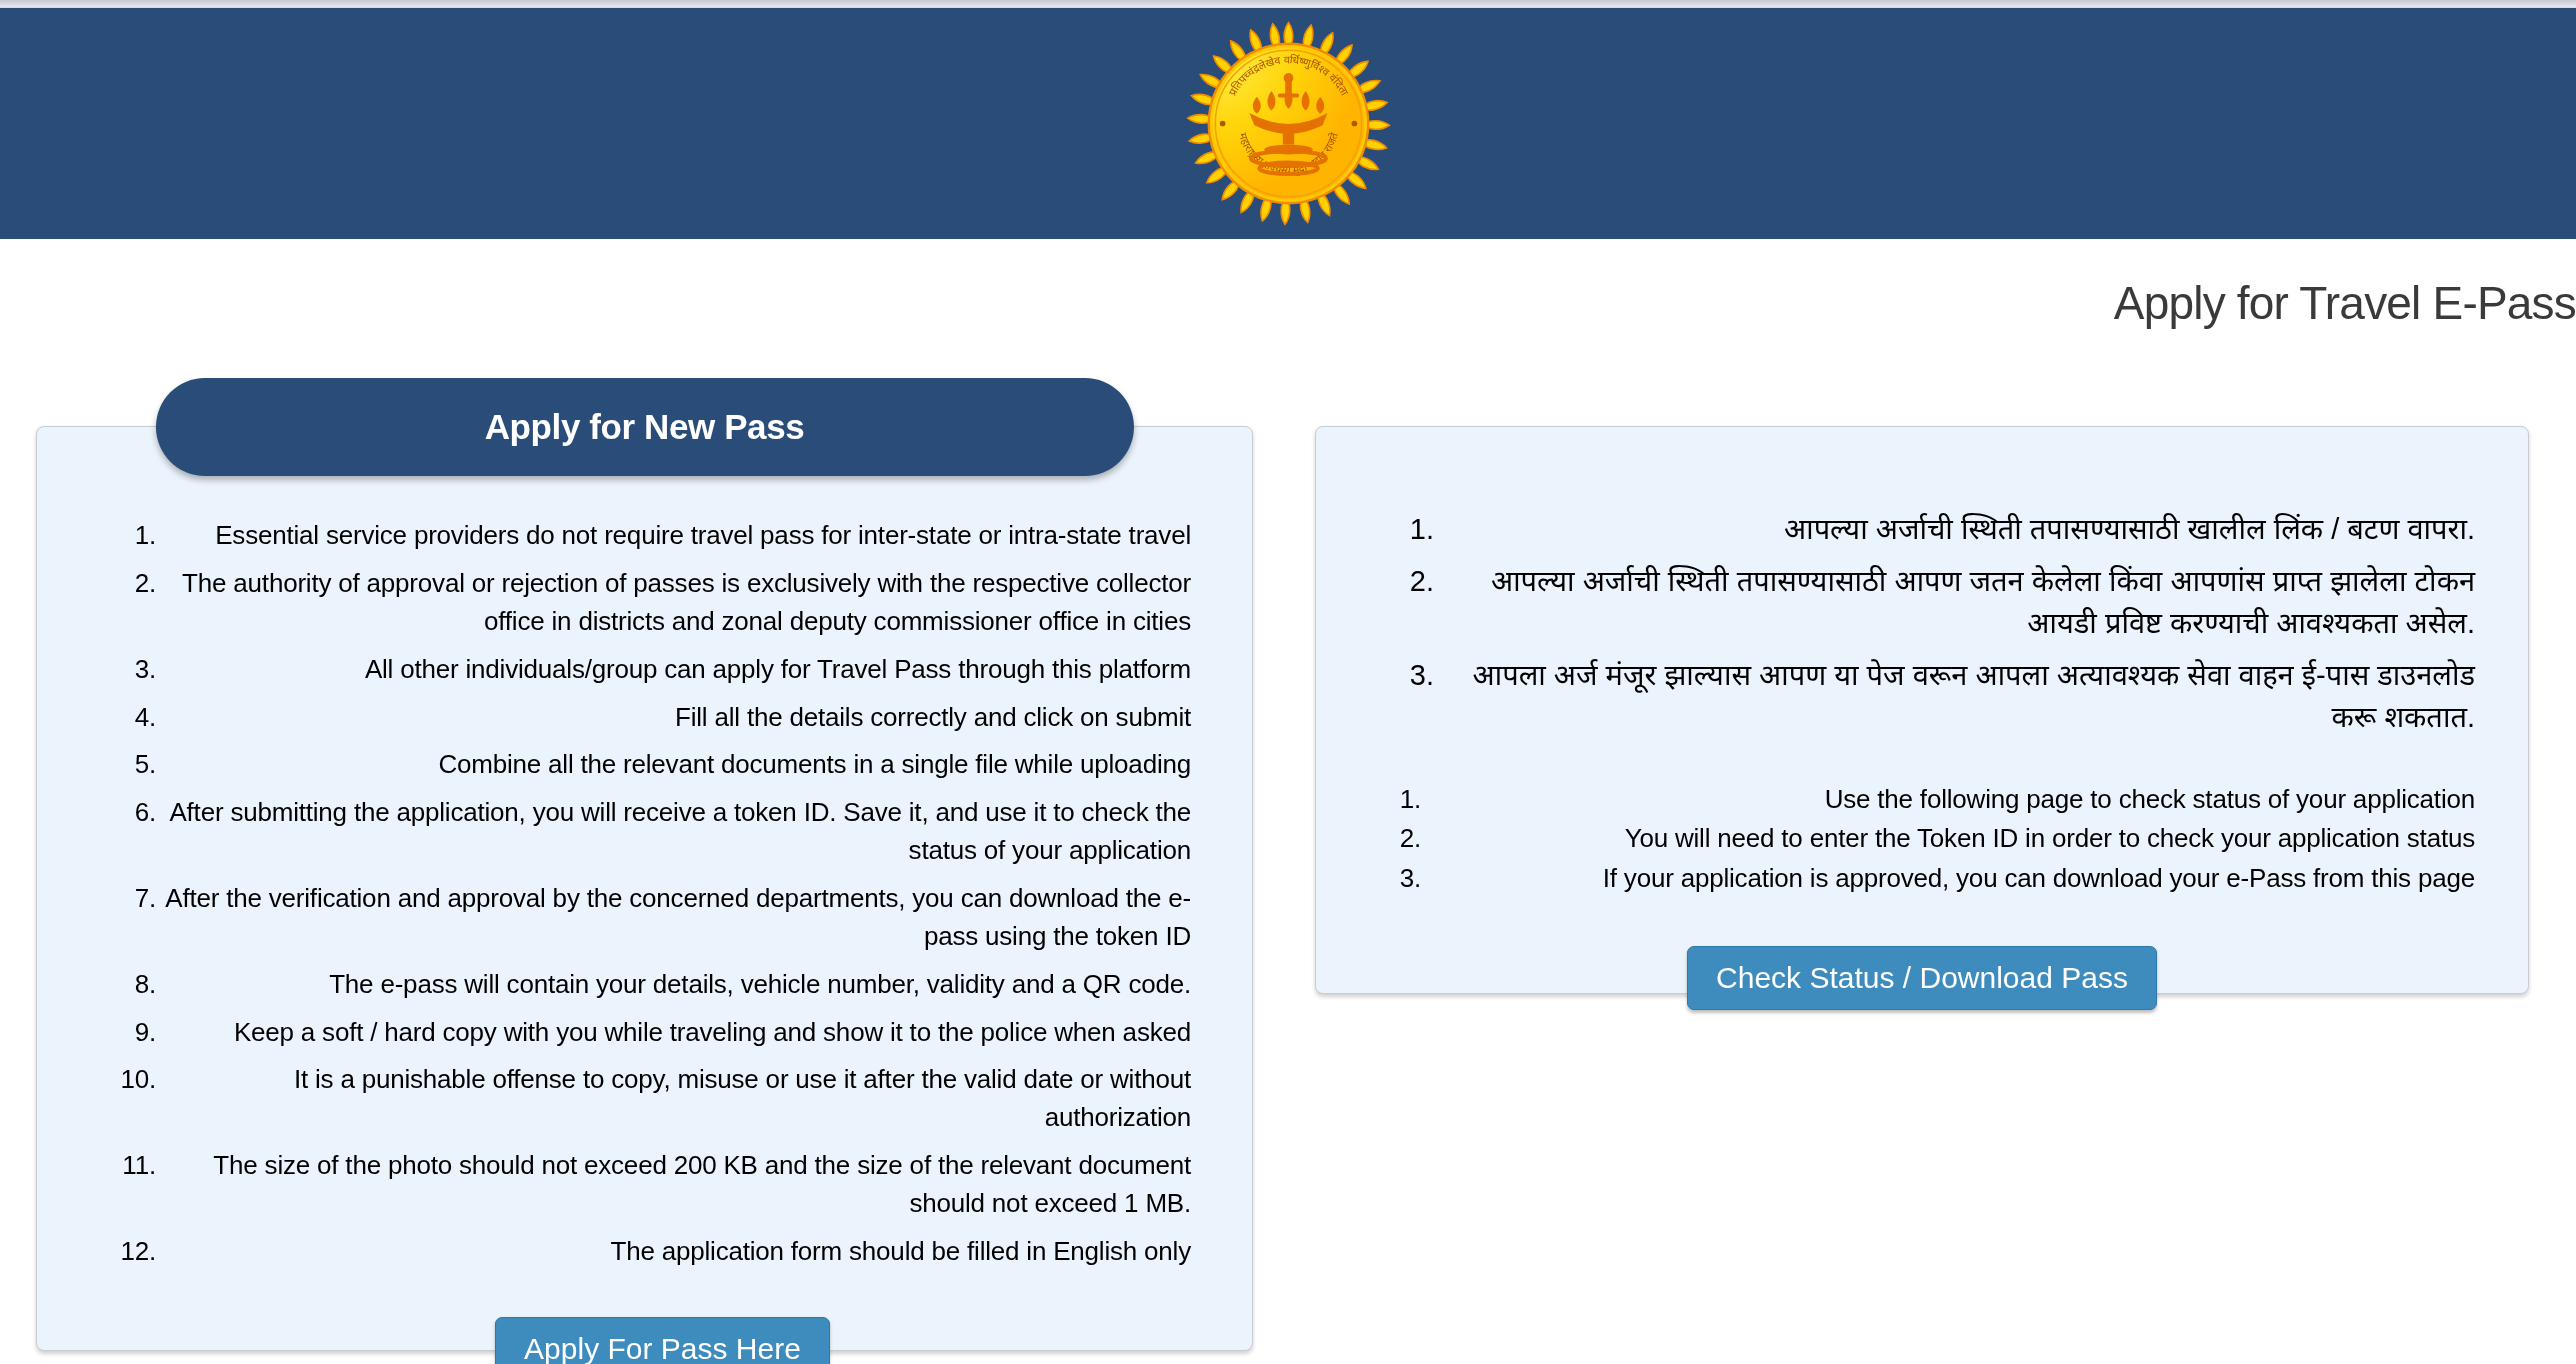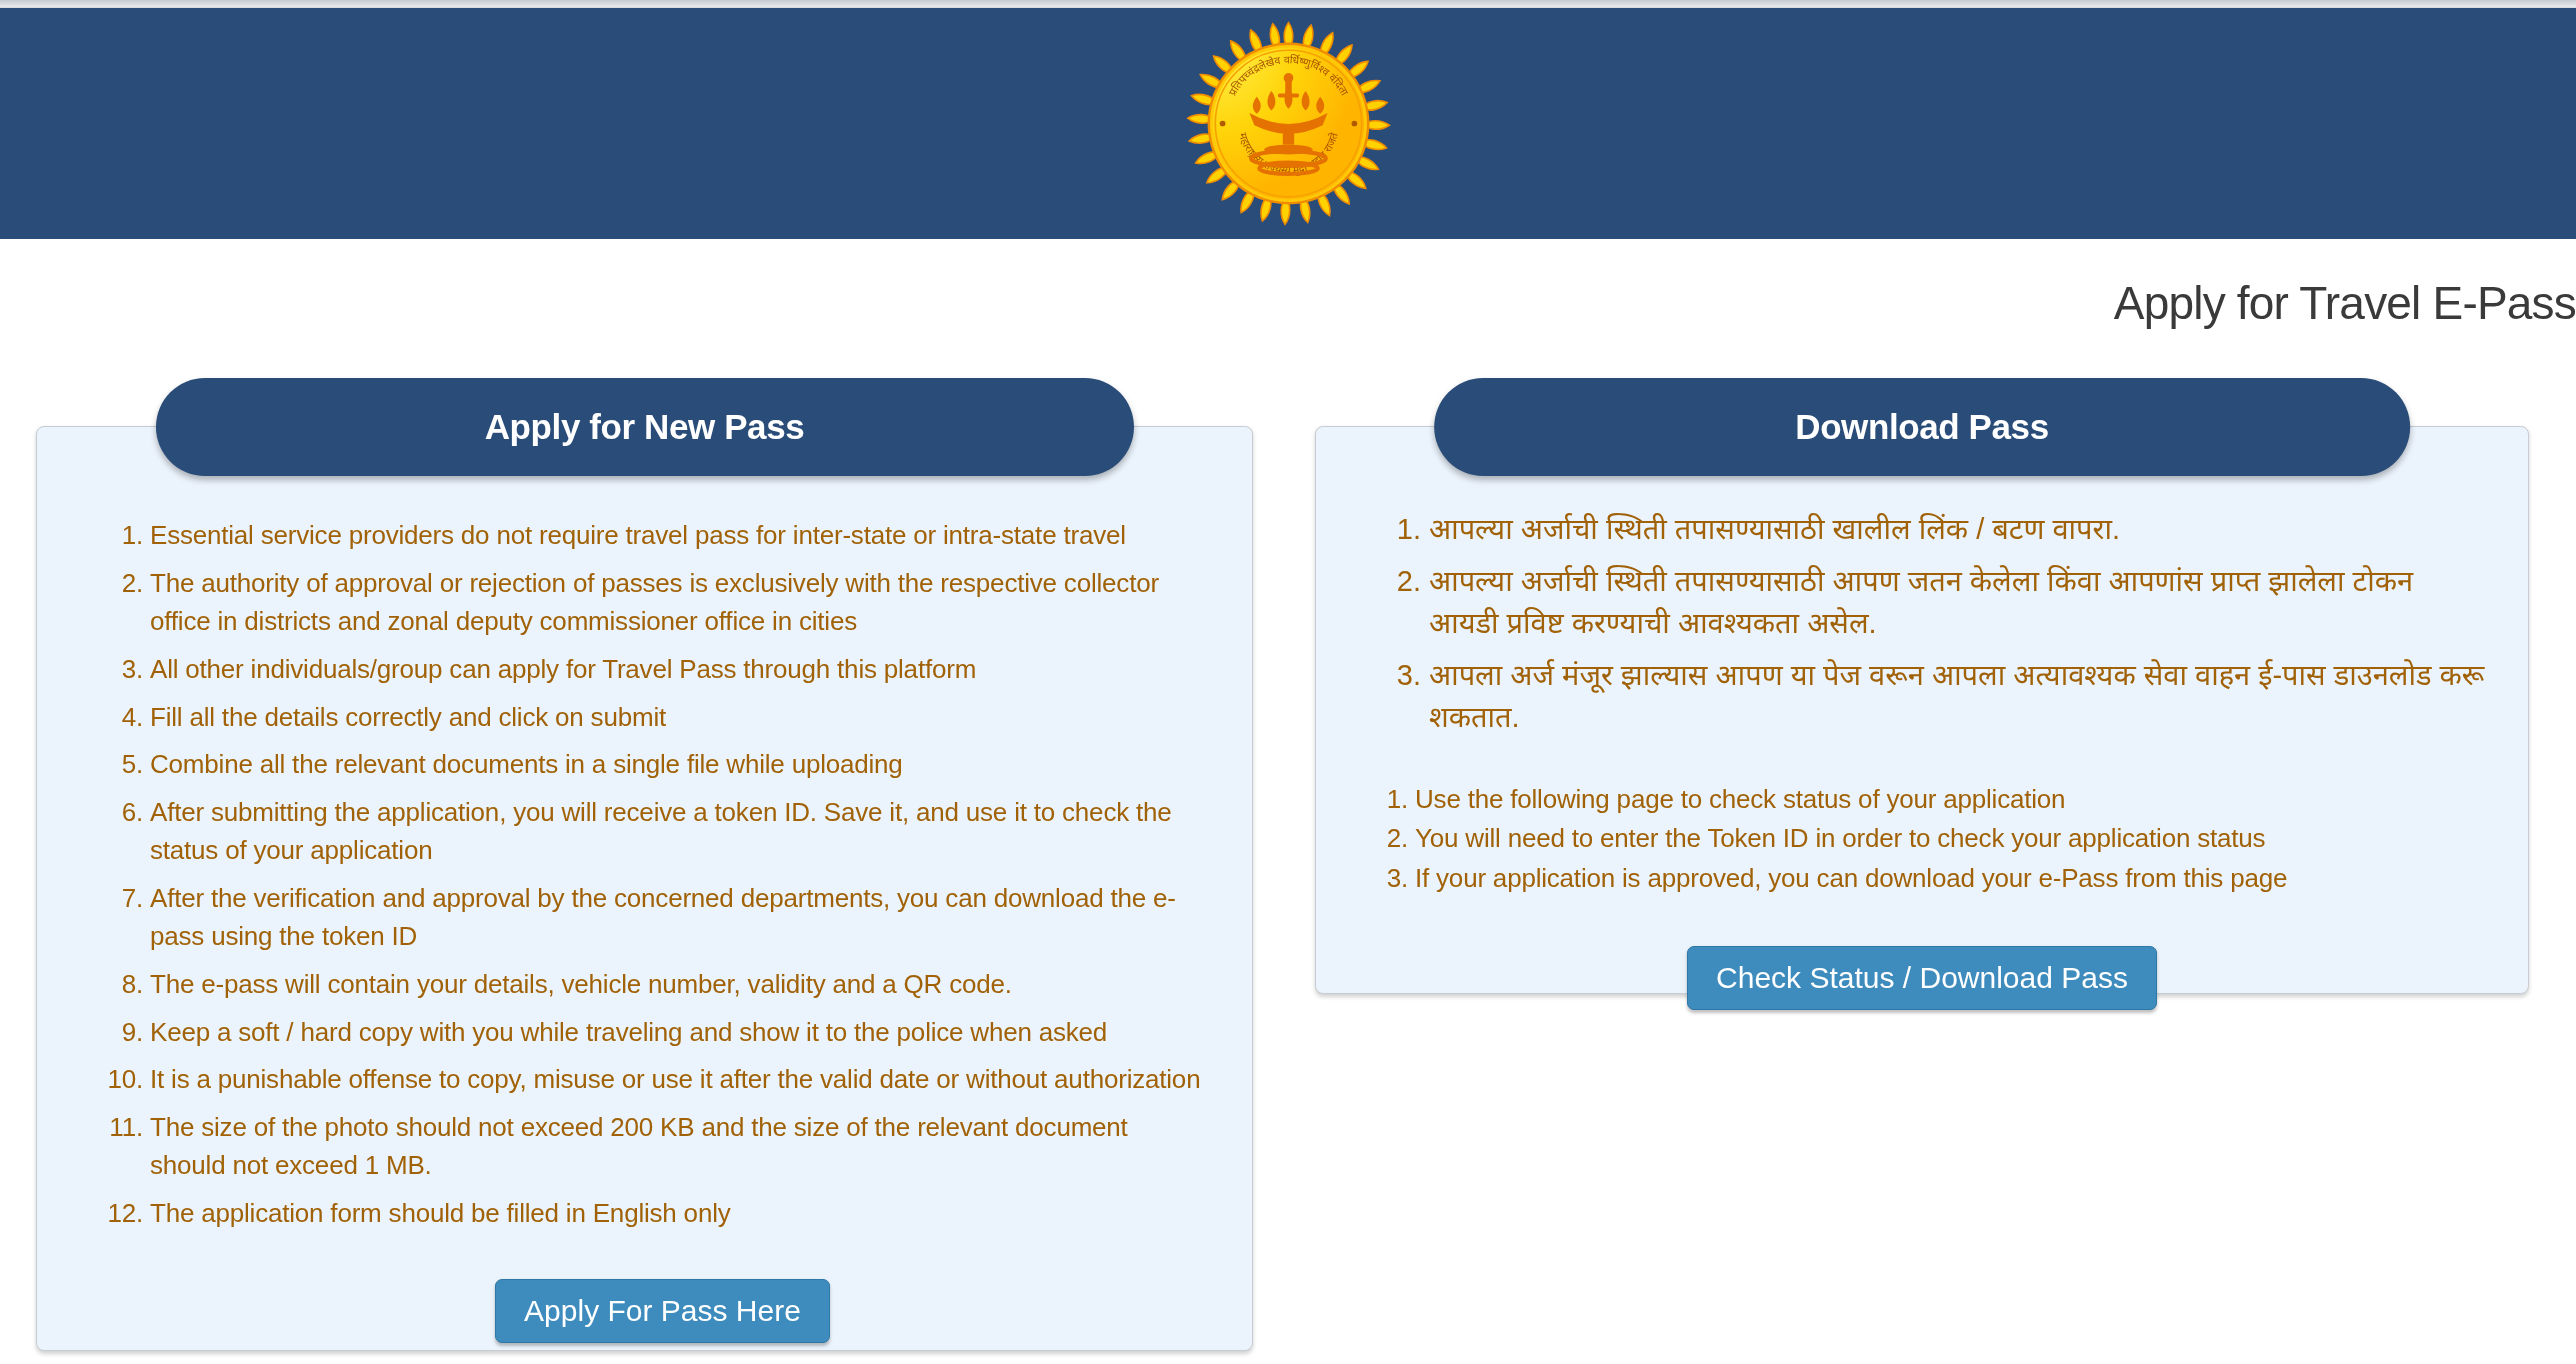--- a/index.html
+++ b/index.html
@@ -17,21 +17,21 @@
          box-shadow:0 2.4px 4.1px rgba(0,0,0,0.18);box-sizing:border-box;}
   .panel-left{margin-left:36px;width:1217px;height:925px;}
   .panel-right{margin-left:62px;width:1214px;height:568px;}
 
   .pill-header{position:absolute;top:-49px;left:50%;transform:translateX(-50%);
                width:80.5%;height:98px;background:#2a4c78;border-radius:49px;
                display:flex;justify-content:center;align-items:center;
                color:#ffffff;font-size:35px;font-weight:700;letter-spacing:-0.4px;
                box-shadow:0 4.1px 6.5px rgba(0,0,0,0.28);}
 
-  ol{margin:3px;color:#a16207;}
+  ol{margin:16px;color:#000000;text-align:right;}
   .instr-list{margin-top:89px;padding-left:110px;padding-right:45px;
               font-size:26px;line-height:38px;letter-spacing:-0.2px;}
   .instr-list li{margin-bottom:9.8px;}
 
   .marathi-list{margin-top:81px;padding-left:110px;padding-right:37px;
                 font-size:29px;line-height:42px;}
   .marathi-list li{margin-bottom:9.8px;}
 
   .english-list{margin-top:42px;padding-left:96px;padding-right:37px;
                 font-size:26px;line-height:38px;letter-spacing:-0.2px;}
@@ -139,21 +139,20 @@
       <li>It is a punishable offense to copy, misuse or use it after the valid date or without authorization</li>
       <li>The size of the photo should not exceed 200 KB and the size of the relevant document should not exceed 1 MB.</li>
       <li>The application form should be filled in English only</li>
     </ol>
     <div class="button-row row-left">
       <button class="blue-button">Apply For Pass Here</button>
     </div>
   </section>
 
   <section class="panel panel-right">
-    <div class="pill-header">Download Pass</div>
     <ol class="marathi-list">
       <li>आपल्या अर्जाची स्थिती तपासण्यासाठी खालील लिंक / बटण वापरा.</li>
       <li>आपल्या अर्जाची स्थिती तपासण्यासाठी आपण जतन केलेला किंवा आपणांस प्राप्त झालेला टोकन आयडी प्रविष्ट करण्याची आवश्यकता असेल.</li>
       <li>आपला अर्ज मंजूर झाल्यास आपण या पेज वरून आपला अत्यावश्यक सेवा वाहन ई-पास डाउनलोड करू शकतात.</li>
     </ol>
     <ol class="english-list">
       <li>Use the following page to check status of your application</li>
       <li>You will need to enter the Token ID in order to check your application status</li>
       <li>If your application is approved, you can download your e-Pass from this page</li>
     </ol>

